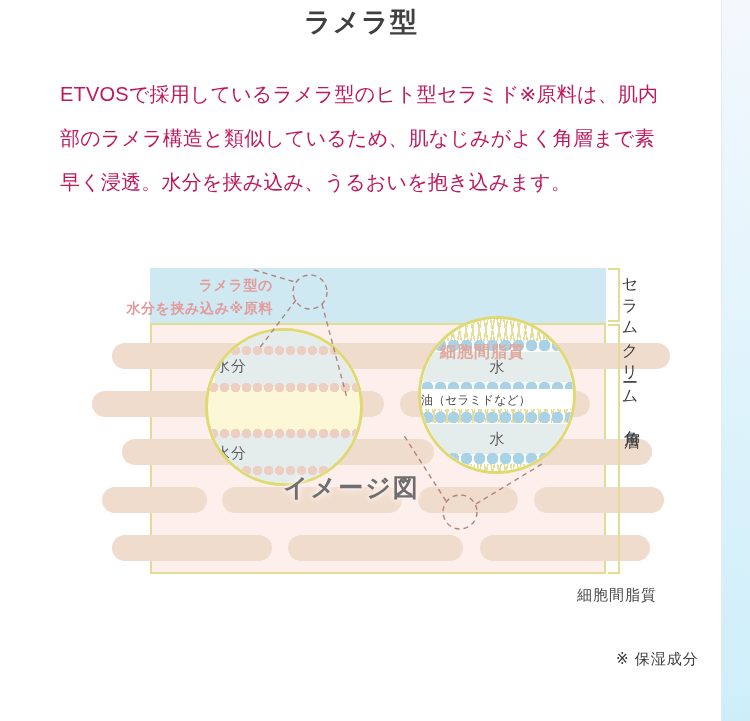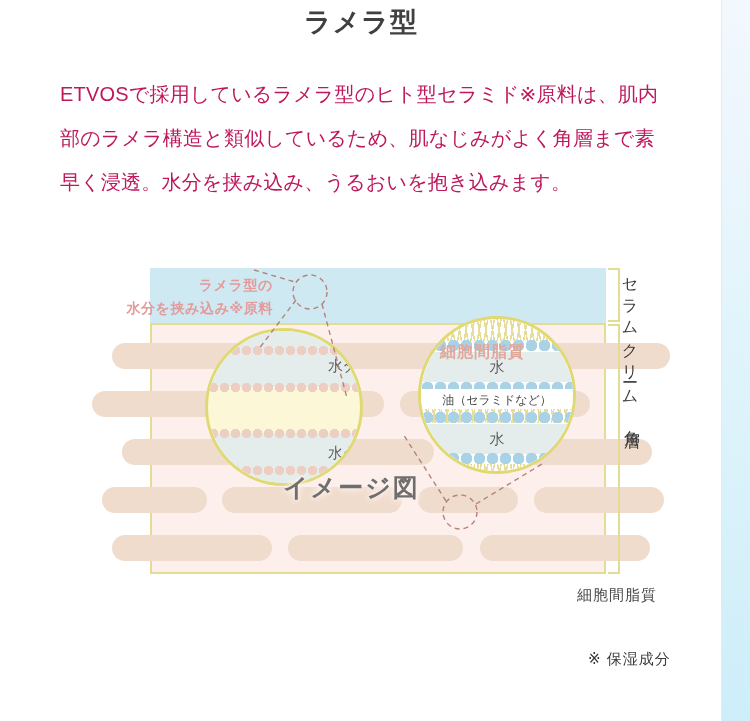--- a/index.html
+++ b/index.html
@@ -96,22 +96,22 @@
   .circle-left {
     position: absolute;
     left: 55px; top: 60px;
     width: 158px; height: 158px;
     border-radius: 50%;
     border: 3px solid #e0d972;
     background: #fbf7d7;
     overflow: hidden;
   }
   .cl-band {
-    position: absolute; left: 0; width: 100%;
-    display: flex; align-items: center; justify-content: flex-end;
+    position: absolute; left: 7px; width: 100%;
+    display: flex; align-items: center; justify-content: flex-start;
     font-size: 15px; color: #5d5d5d; letter-spacing: 1px;
   }
   .cl-water { background: #e4edec; }
   .cl-oil   { background: #f4efc4; }
   .dotline {
     position: absolute; left: 0; width: 100%; height: 11px;
     background-image: radial-gradient(circle at 5.5px 5.5px, #eccfc2 4.6px, rgba(0,0,0,0) 5px);
     background-size: 11px 11px;
     background-repeat: repeat-x;
   }
@@ -128,21 +128,21 @@
   }
   .cr-water {
     position: absolute; left: 0; width: 100%;
     background: #e4edec;
     display: flex; align-items: center; justify-content: center;
     font-size: 15px; color: #5d5d5d;
   }
   .cr-oil {
     position: absolute; left: 0; width: 100%;
     background: #ffffff;
-    display: flex; align-items: center; justify-content: center;
+    display: flex; align-items: center; justify-content: flex-start;
     font-size: 12px; color: #4a4a4a; white-space: nowrap;
   }
   
   .heads {
     position: absolute; left: 0; width: 100%; height: 13px;
     background-image: radial-gradient(circle at 6.5px 6.5px, #a9d2e6 5.6px, rgba(0,0,0,0) 6px);
     background-size: 13px 13px;
     background-repeat: repeat-x;
   }
   
@@ -212,21 +212,21 @@
 
   .lbl-imagezu {
     position: absolute;
     left: 577px; top: 586px;
     color: #4a4a4a;
     font-size: 15px;
     letter-spacing: 1px;
   }
   .lbl-footnote {
     position: absolute;
-    left: 588px; top: 650px;
+    left: 616px; top: 650px;
     color: #3a3a3a;
     font-size: 15px;
     letter-spacing: 1px;
   }
 </style>
 </head>
 <body>
 
 <div id="page">
 

